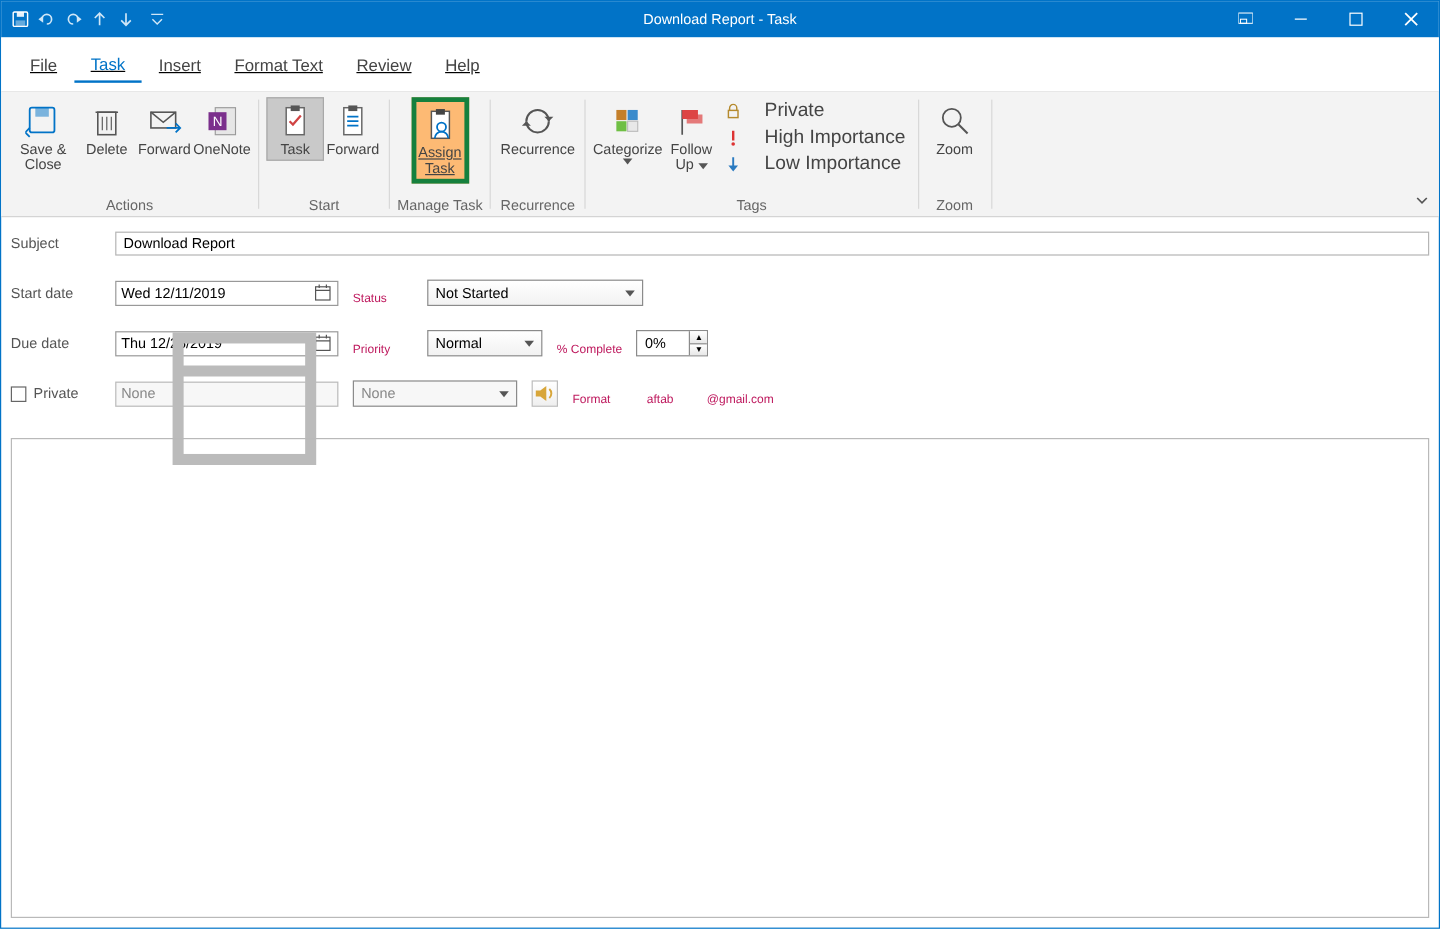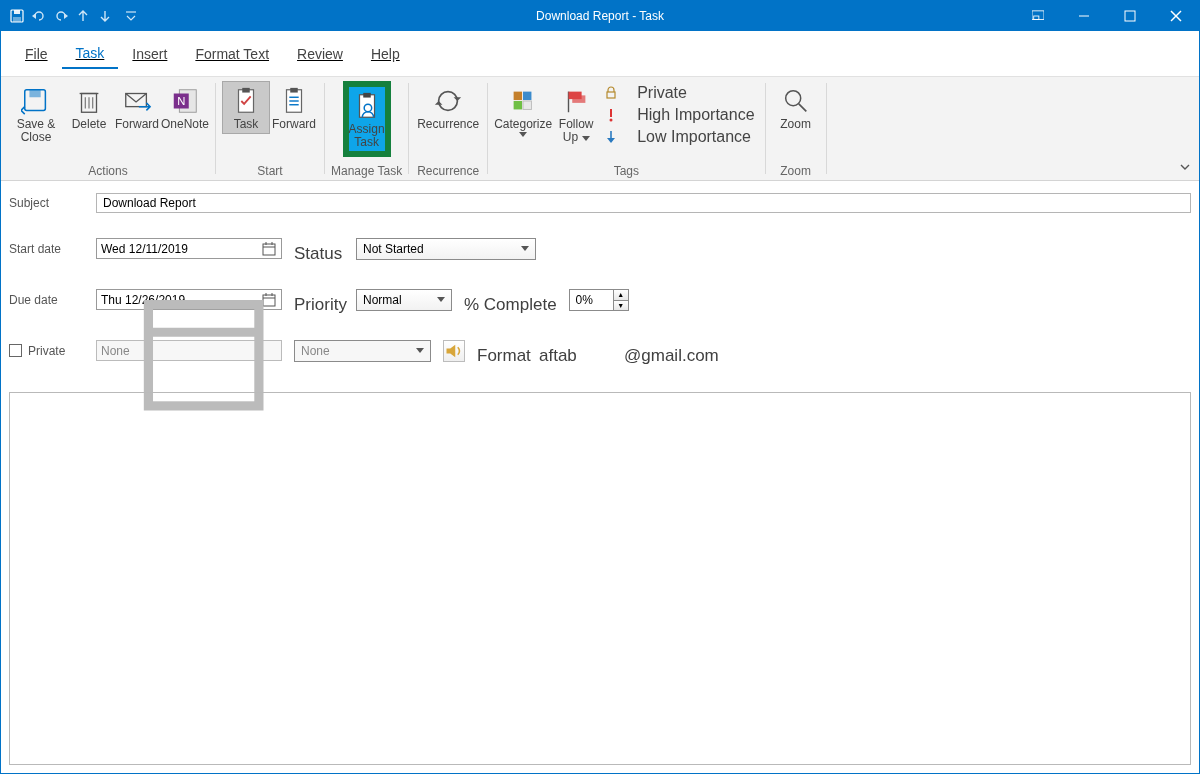--- a/index.html
+++ b/index.html
@@ -38,42 +38,42 @@
   .group { display:flex; flex-direction:column; align-items:center; padding:0 6px; }
   .group-body { display:flex; flex:1; align-items:flex-start; padding-top:4px; }
   .group-label { font-size:12px; color:#666; height:18px; display:flex; align-items:center; justify-content:center; width:100%; }
   .sep { width:1px; background:#d8d8d8; margin:6px 0 6px 0;}
   .rbtn { width:48px; display:flex; flex-direction:column; align-items:center; text-align:center;
     padding:2px 2px; line-height:13px; border:1px solid transparent;}
   .rbtn.wide { width:58px;}
   .rbtn-icon { width:32px; height:34px; display:flex; align-items:center; justify-content:center; }
   .rbtn-icon svg { width:30px; height:30px; }
   .rbtn.selected {background:#c9c9c9; border-color:#a8a8a8;}
-  .rbtn.highlight {border:6px solid #15803d; background:#0ea5e9;}
+  .rbtn.highlight {border:4px solid #15803d; background:#fdba74;text-decoration:underline;}
   .drop-caret { margin-top:1px;}
   .tags-list {display:flex; flex-direction:column; gap:4px; padding:3px 4px;}
   .tag-row {display:flex; align-items:center; gap:19px; font-size:16px; color:#444;}
   .tag-row svg {width:14px;height:14px;}
   .ribbon-collapse {position:absolute; right:8px; bottom:4px;}
   .ribbon-collapse svg{width:12px;height:12px;}
 
   
   .form-area { padding:12px 8px 8px 8px; display:flex; flex-direction:column; gap:20px; flex:1;}
   .row { display:flex; align-items:center; gap:12px;}
   .lbl { width:75px; font-size:12px; color:#555;}
   .subj { flex:1; height:20px; border:1px solid #b5b5b5; padding:0 6px; font-size:12px; display:flex;align-items:center;}
   .datefield { width:186px; height:21px; border:1px solid #999; display:flex; align-items:center; padding:0 4px;
     font-size:12px; justify-content:space-between;}
   .datefield .cal-ic, .datefield .caret-ic {width:16px;}
   .combo { height:22px; border:1px solid #8b8b8b; display:flex; align-items:center; justify-content:space-between;
     padding:0 6px; font-size:12px; background:linear-gradient(#fff,#f2f2f2);}
   .combo.status {width:180px;}
   .combo.pri {width:96px;}
   .combo.none {width:137px;}
-  .lbl2 {font-size:17px; color:#404040;margin-top:11px;}
+  .lbl2 {font-size:10px; color:#be185d;margin-top:11px;}
   .spin {display:flex; align-items:center; border:1px solid #8b8b8b; height:22px; width:60px; font-size:12px;}
   .spin span{flex:1; padding:0 6px;}
   .spin .btns{display:flex;flex-direction:column;border-left:1px solid #8b8b8b;}
   .spin .btns div{height:10px;font-size:7px;display:flex;align-items:center;justify-content:center;width:14px;background:linear-gradient(#fff,#e8e8e8);}
   .rem-wrap { width:186px; display:flex; align-items:center;gap:6px;}
   .remdate{ flex:1; height:21px; border:1px solid #bbb; display:flex; align-items:center; padding:0 4px;
     font-size:12px; justify-content:space-between; color:#888; background:#f7f7f7;}
   .sndbtn{width:22px;height:22px;display:flex;align-items:center;justify-content:center;border:1px solid #bcbcbc;background:linear-gradient(#fff,#efefef);}
   .chk { width:13px;height:13px;border:1px solid #666;display:inline-block;margin-right:6px;}
   .body-box {flex:1;border:1px solid #b9b9b9;margin-top:6px;}

